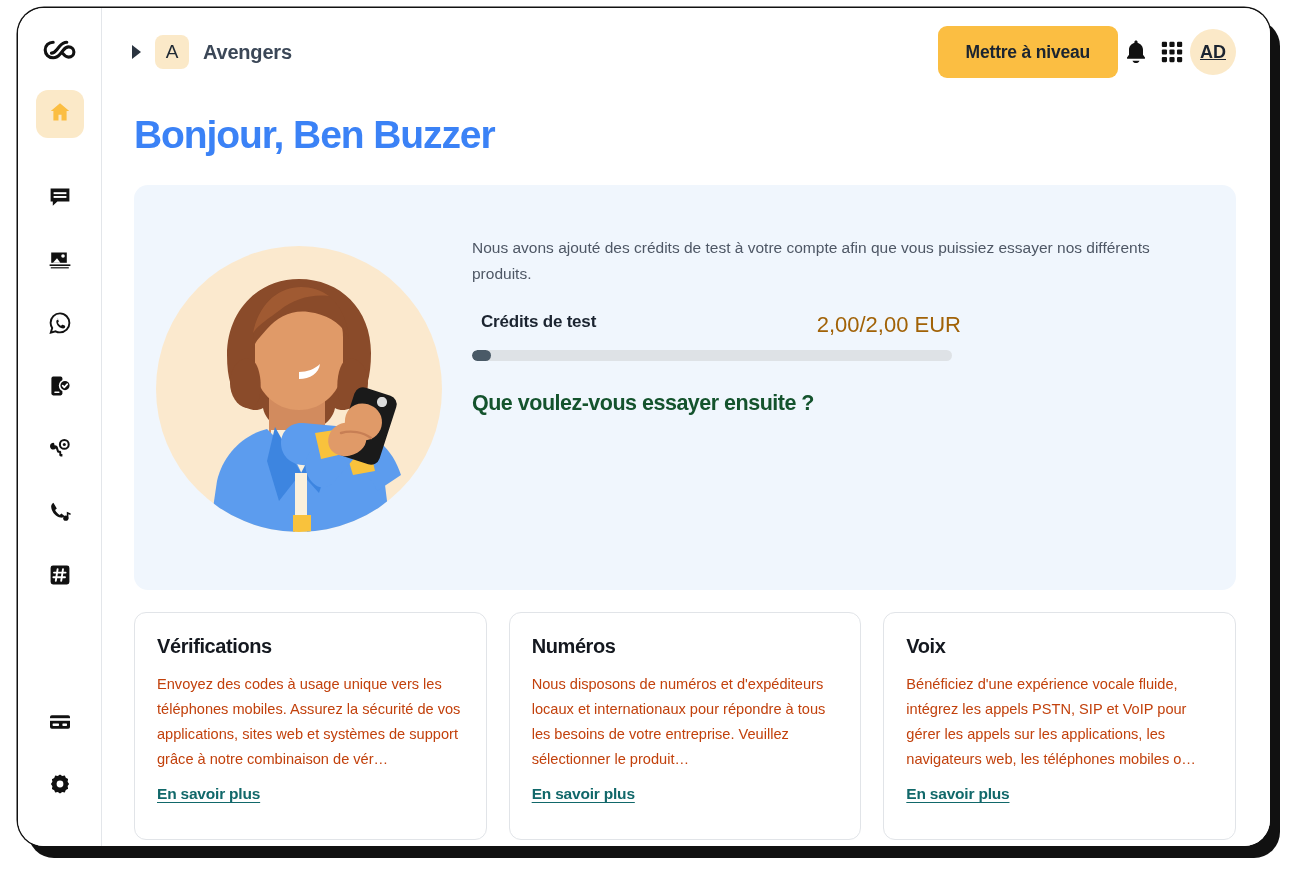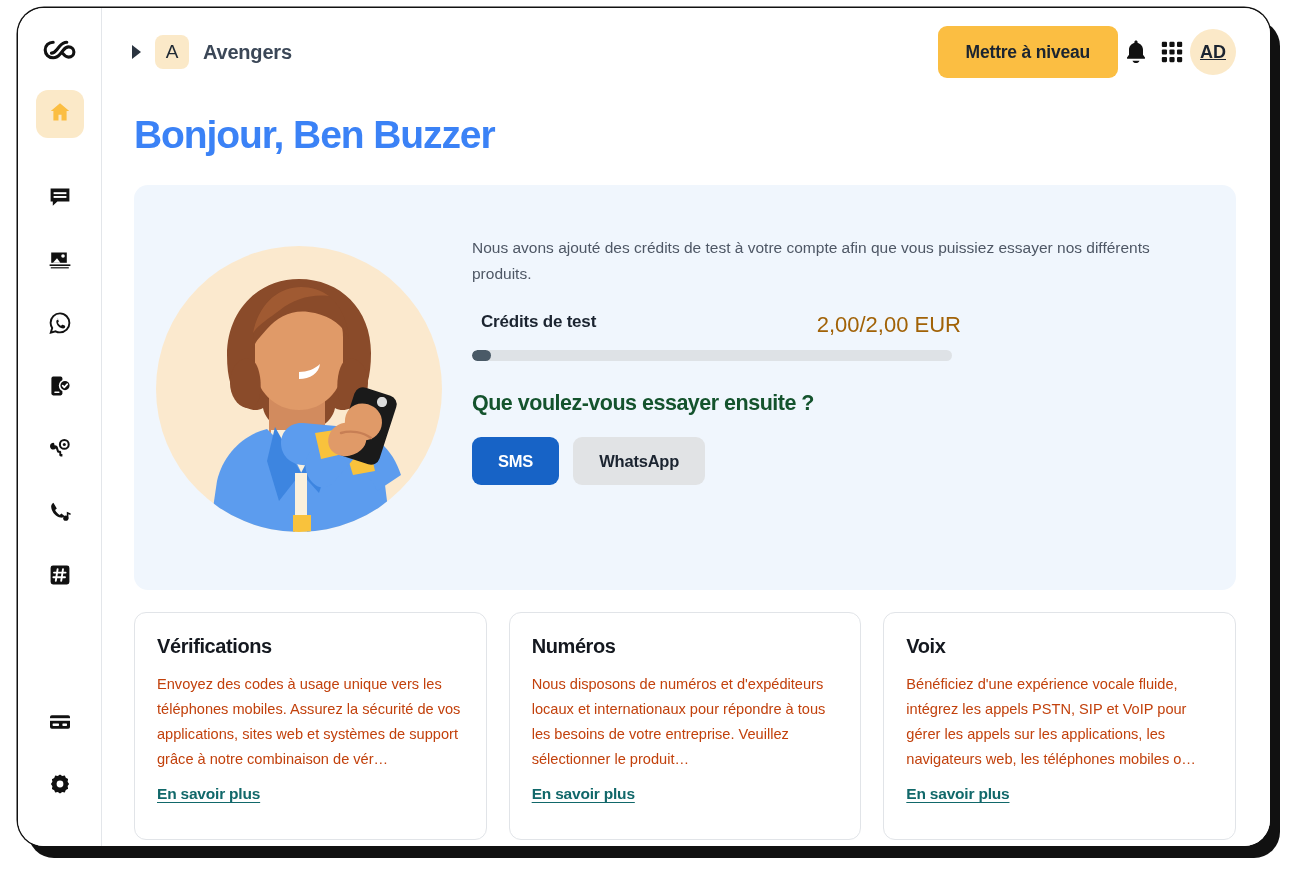--- a/index.html
+++ b/index.html
@@ -455,24 +455,20 @@
           <div id="credits-row">
             <span id="credits-label">Crédits de test</span>
             <span id="credits-value">2,00/2,00 EUR</span>
           </div>
           <div id="progress-track">
             <div id="progress-fill" style="width: 4%;"></div>
           </div>
 
           <h3 id="hero-q">Que voulez-vous essayer ensuite ?</h3>
 
-          <div id="hero-actions">
-            <button class="pill primary">SMS</button>
-            <button class="pill secondary">WhatsApp</button>
-          </div>
         </div>
       </section>
 
       <section id="cards">
         <article class="card">
           <div class="card-title">Vérifications</div>
           <p class="card-desc">Envoyez des codes à usage unique vers les téléphones mobiles. Assurez la sécurité de vos applications, sites web et systèmes de support grâce à notre combinaison de vér…</p>
           <a class="card-link">En savoir plus</a>
         </article>
         <article class="card">

